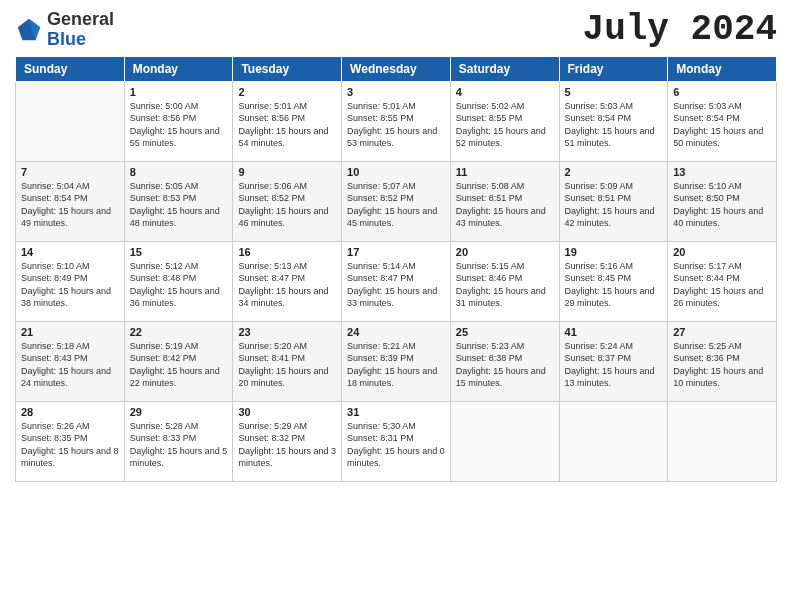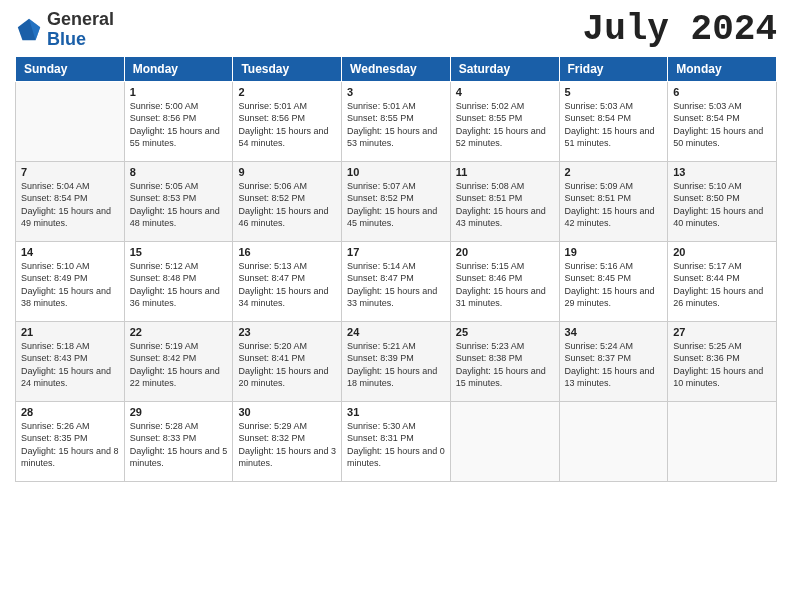--- a/index.html
+++ b/index.html
@@ -277,21 +277,21 @@
           Sunrise: 5:21 AM<br>Sunset: 8:39 PM<br>Daylight: 15 hours and 18 minutes.
         </div>
       </td>
           <td>
         <div class="day-num">25</div>
         <div class="day-info">
           Sunrise: 5:23 AM<br>Sunset: 8:38 PM<br>Daylight: 15 hours and 15 minutes.
         </div>
       </td>
           <td>
-        <div class="day-num">34</div>
+        <div class="day-num">41</div>
         <div class="day-info">
           Sunrise: 5:24 AM<br>Sunset: 8:37 PM<br>Daylight: 15 hours and 13 minutes.
         </div>
       </td>
           <td>
         <div class="day-num">27</div>
         <div class="day-info">
           Sunrise: 5:25 AM<br>Sunset: 8:36 PM<br>Daylight: 15 hours and 10 minutes.
         </div>
       </td>

